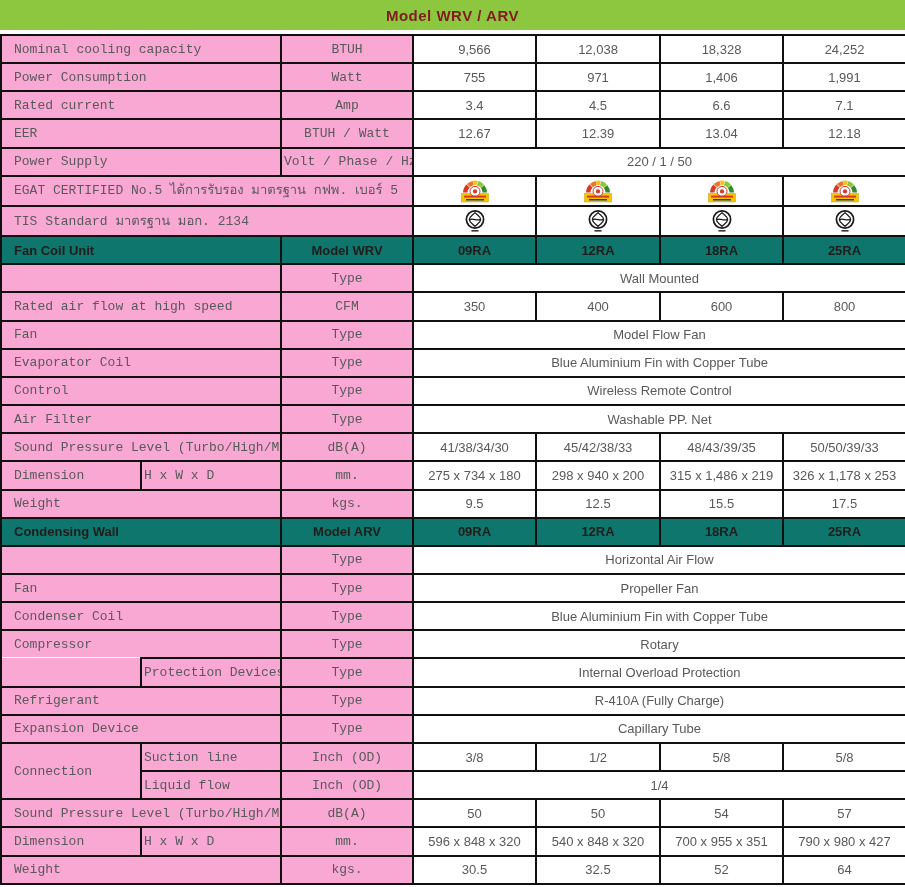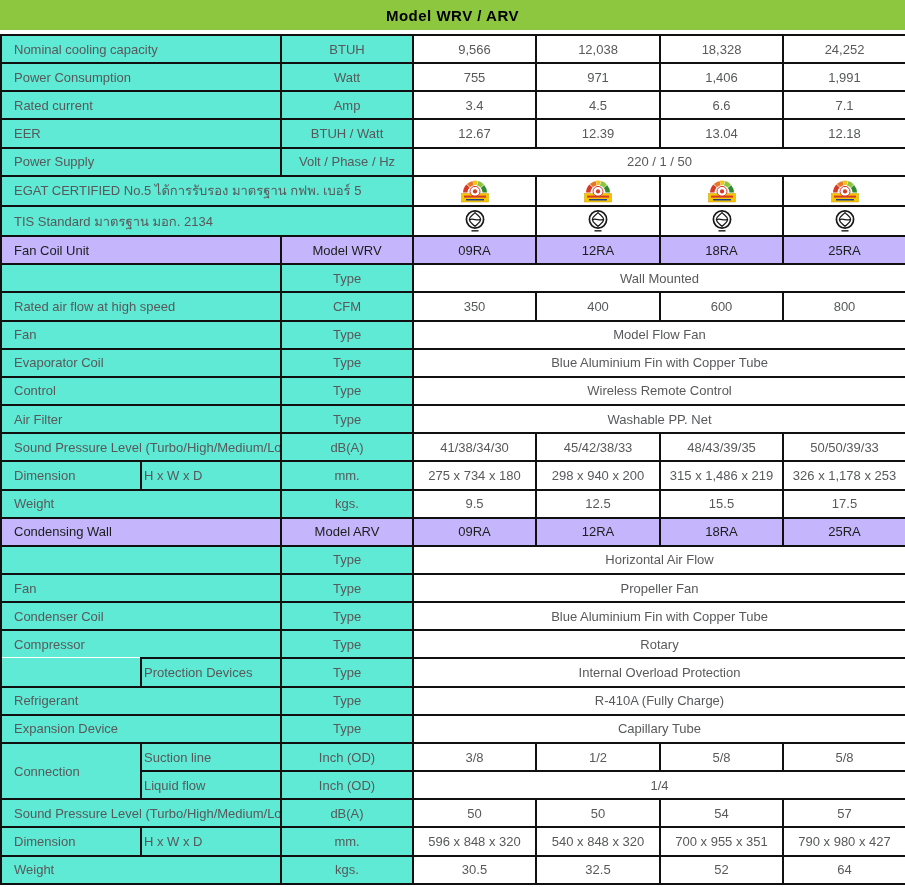--- a/index.html
+++ b/index.html
@@ -4,39 +4,39 @@
 <style>
   html,body{margin:0;padding:0;background:#ffffff;}
   body{
     width:905px;height:887px;overflow:hidden;
     font-family:"Liberation Sans","DejaVu Sans",sans-serif;
     -webkit-font-smoothing:antialiased;
   }
   .title-band{
     height:30px;background:#8dc63f;
     display:flex;align-items:center;justify-content:center;
-    font-size:15px;font-weight:700;color:#000000;letter-spacing:.5px;
+    font-size:15px;font-weight:700;color:#7f1d1d;letter-spacing:.5px;
   }
   table.spec{
     width:905px;height:851px;margin-top:4px;
     border-collapse:collapse;table-layout:fixed;
     border:1px solid #101010;
   }
   td{
     border:2px solid #101010;
     font-size:13px;color:#58595b;
     text-align:center;vertical-align:middle;
     padding:0 2px;overflow:hidden;white-space:nowrap;
     height:26px;line-height:1;
   }
-  td.label,td.label2,td.unit{background:#5eead4;}
+  td.label,td.label2,td.unit{background:#f9a8d4;font-family:Liberation Mono, monospace;}
   td.label{text-align:left;padding-left:12px;}
   td.label2{text-align:left;}
   td.val{background:#ffffff;}
-  td.glabel,td.gunit,td.gval{background:#c4b5fd;color:#1d1d1b;font-weight:400;}
+  td.glabel,td.gunit,td.gval{background:#0f766e;color:#1d1d1b;font-weight:700;}
   td.glabel{text-align:left;padding-left:12px;}
   td.hidtop{border-top-style:hidden;}
   td.icon-cell{background:#ffffff;padding:1px 0;}
   td.icon-cell svg{vertical-align:middle;display:inline-block;}
 </style>
 </head>
 <body>
 
 <div class="title-band">
   <span>Model WRV / ARV</span>

